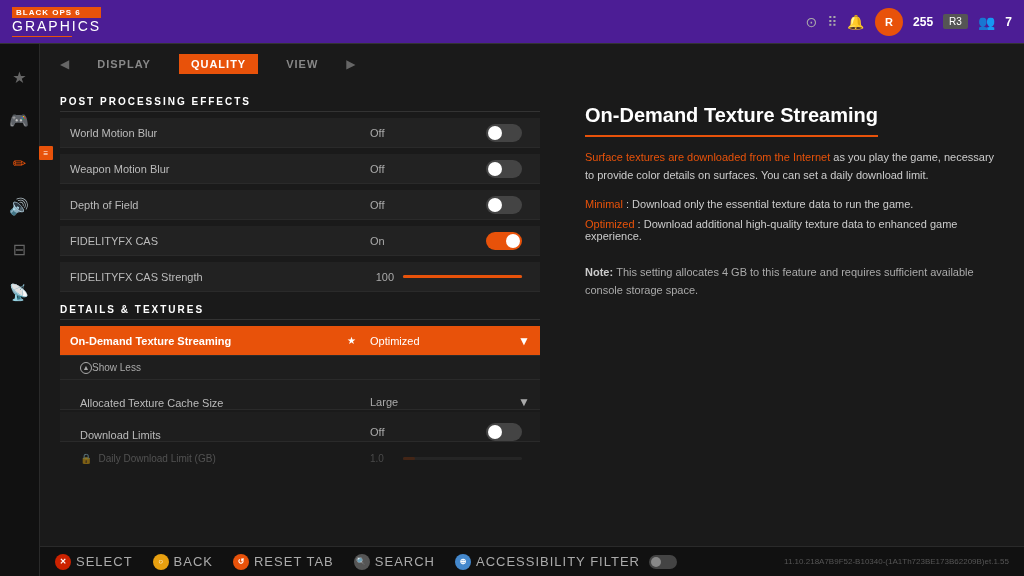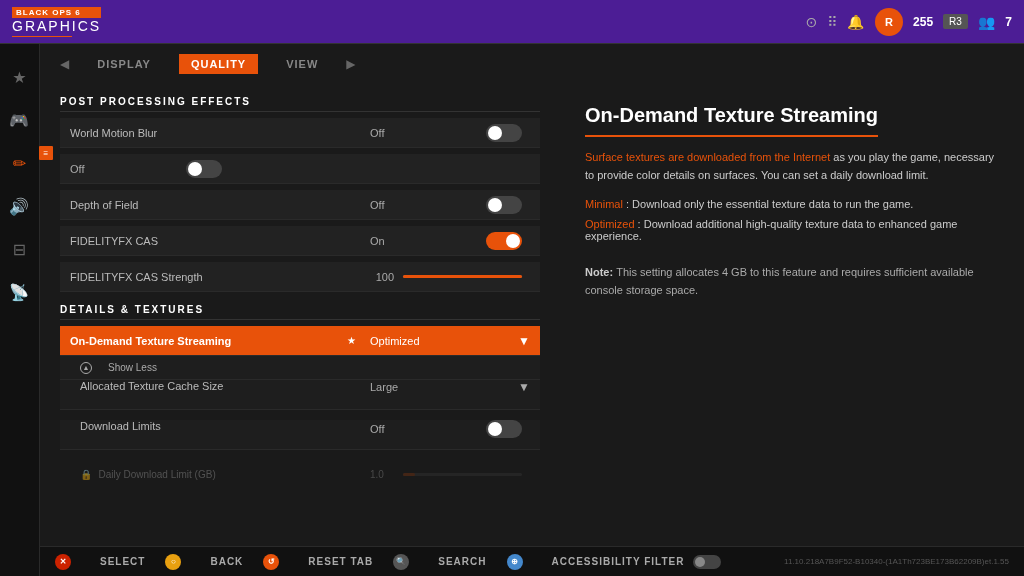--- a/index.html
+++ b/index.html
@@ -290,42 +290,42 @@
       align-items: center;
       padding-left: 20px;
       border-bottom: 1px solid #2a2a2a;
       cursor: pointer;
     }
     .show-less-label {
       font-size: 10px;
       color: #aaa;
       display: flex;
       align-items: center;
-      gap: 16px;
+      gap: 0;
     }
     .circle-arrow {
       width: 12px;
       height: 12px;
       border: 1px solid #aaa;
       border-radius: 50%;
       display: flex;
       align-items: center;
       justify-content: center;
       font-size: 7px;
     }
 
     
     .sub-setting-row {
       display: flex;
-      align-items: flex-start;
+      align-items: flex-end;
       height: 30px;
       border-bottom: 1px solid #2a2a2a;
       background: #1e1e1e;
       padding-left: 20px;
-      margin-bottom: 10px;
+      margin-bottom: 2px;
     }
     .sub-setting-label {
       flex: 1;
       font-size: 11px;
       color: #bbb;
     }
     .sub-setting-value {
       width: 180px;
       padding: 0 10px;
       font-size: 11px;
@@ -435,26 +435,25 @@
     .btn-circle-b {
       background: #e8a010;
     }
     .btn-circle-search {
       background: #555;
     }
     .btn-circle-acc {
       background: #4488cc;
     }
     .btn-label {
-      font-size: 10px;
+      font-size: 13px;
       color: #aaa;
       text-transform: uppercase;
       letter-spacing: 1px;
-      font-weight: bold;
-      margin-left: 24px;
+      font-weight: normal;
     }
     .bottom-right {
       margin-left: auto;
       font-size: 8px;
       color: #555;
     }
 
     
     .acc-toggle {
       width: 28px;
@@ -527,20 +526,21 @@
 
       <div class="setting-row">
         <span class="setting-label">World Motion Blur</span>
         <div class="setting-value">
           <span>Off</span>
           <div class="toggle"></div>
         </div>
       </div>
 
       <div class="setting-row">
+        <span class="setting-label">Weapon Motion Blur</span>
         <div class="setting-value">
           <span>Off</span>
           <div class="toggle"></div>
         </div>
       </div>
 
       <div class="setting-row">
         <span class="setting-label">Depth of Field</span>
         <div class="setting-value">
           <span>Off</span>

